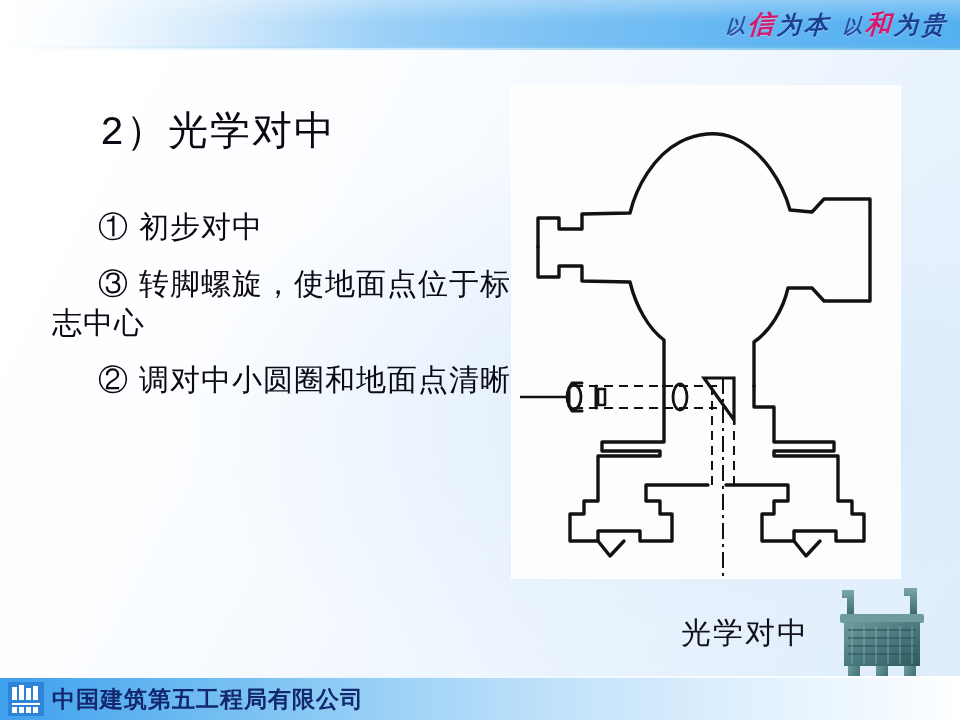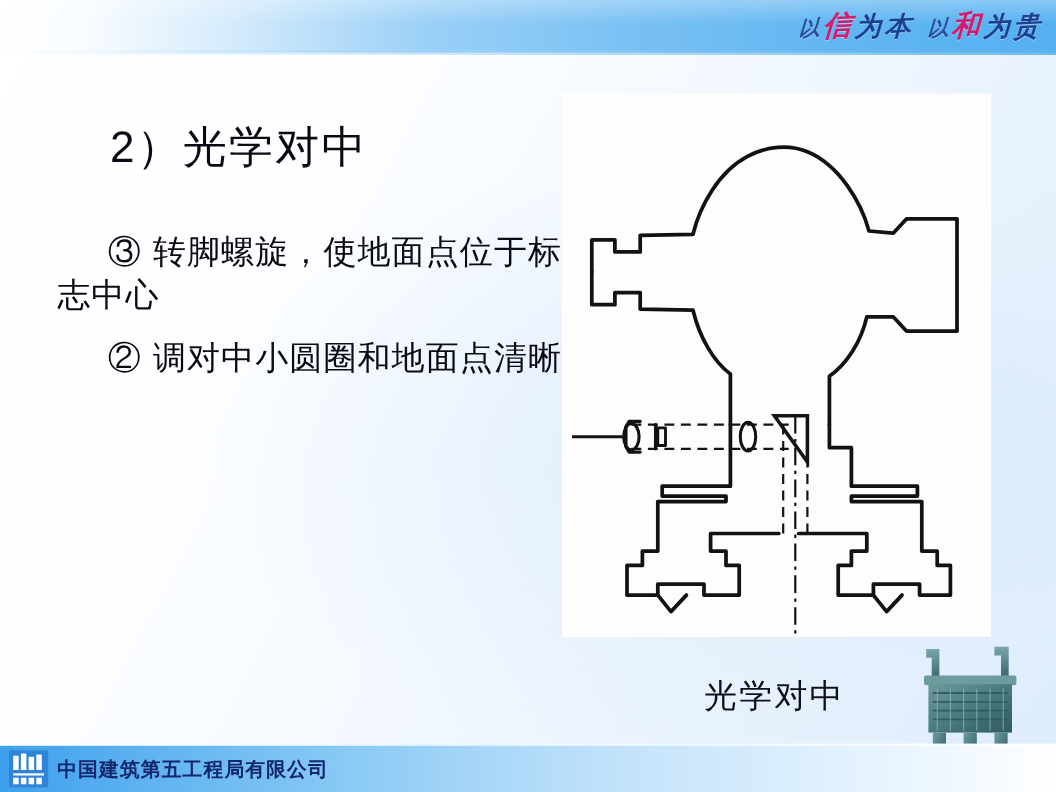--- a/index.html
+++ b/index.html
@@ -50,41 +50,42 @@
     transform:skewX(-6deg) rotate(-3deg);
     text-shadow:0 1px 0 rgba(255,255,255,0.35);
   }
   .calli .ch.sm{font-size:19px;color:#2b4fa0;transform:skewX(-8deg) rotate(-5deg);}
   .calli .ch.hot{color:#d6196b;font-size:26px;}
 
   
   .txtcol{
     position:absolute;left:52px;top:112px;width:470px;
     color:#0a0a14;
-    font-family:Liberation Sans, sans-serif;
+    font-family:Liberation Mono, monospace;
   }
   .headline{
     font-size:40px;line-height:1.1;margin:0 0 54px 48px;
     letter-spacing:2px;white-space:nowrap;
   }
   .bullet{
     font-size:30px;line-height:1.30;margin:0 0 18px 0;
     letter-spacing:1px;text-indent:46px;
   }
   .bullet .mark{margin-right:10px;}
 
   
   .panel{
     position:absolute;left:512px;top:86px;width:388px;height:492px;
     background:#fdfdfd;
     box-shadow:0 0 0 1px rgba(255,255,255,0.9);
   }
   .panel svg{display:block;width:100%;height:100%;}
   .caption{
     position:absolute;left:640px;top:613px;width:210px;
+    text-align:center;
     font-family:"DejaVu Serif","Liberation Serif",serif;
     font-size:30px;color:#101018;letter-spacing:2px;
   }
 
   
   .ding{position:absolute;left:818px;top:584px;width:126px;height:122px;}
   .ding svg{display:block;width:100%;height:100%;}
 
   
   .ftr{
@@ -103,21 +104,21 @@
     background:linear-gradient(90deg,#ffffff 0%,#eaf6ff 40%,#ffffff 100%);
   }
   .logo{
     position:absolute;left:8px;top:682px;width:36px;height:34px;
   }
   .logo svg{display:block;width:100%;height:100%;}
   .ftr-text{
     position:absolute;left:52px;top:681px;height:36px;
     display:flex;align-items:center;
     font-family:"DejaVu Sans","Liberation Sans",sans-serif;
-    font-size:18px;font-weight:700;color:#12276e;letter-spacing:1px;
+    font-size:23px;font-weight:700;color:#12276e;letter-spacing:1px;
   }
 </style>
 </head>
 <body>
 
 <div class="slide">
 
   <div class="hdr">
     <div class="hdr-shine"></div>
   </div>
@@ -134,20 +135,23 @@
       <span class="ch sm">以</span>
       <span class="ch hot">和</span>
       <span class="ch">为</span>
       <span class="ch">贵</span>
     </div>
   </div>
 
   <div class="txtcol">
     <div class="headline">2）光学对中</div>
 
+    <div class="bullet">
+      <span class="mark">①</span><span>初步对中</span>
+    </div>
 
     <div class="bullet">
       <span class="mark">③</span><span>转脚螺旋，使地面点位于标志中心</span>
     </div>
 
     <div class="bullet">
       <span class="mark">②</span><span>调对中小圆圈和地面点清晰</span>
     </div>
   </div>
 

